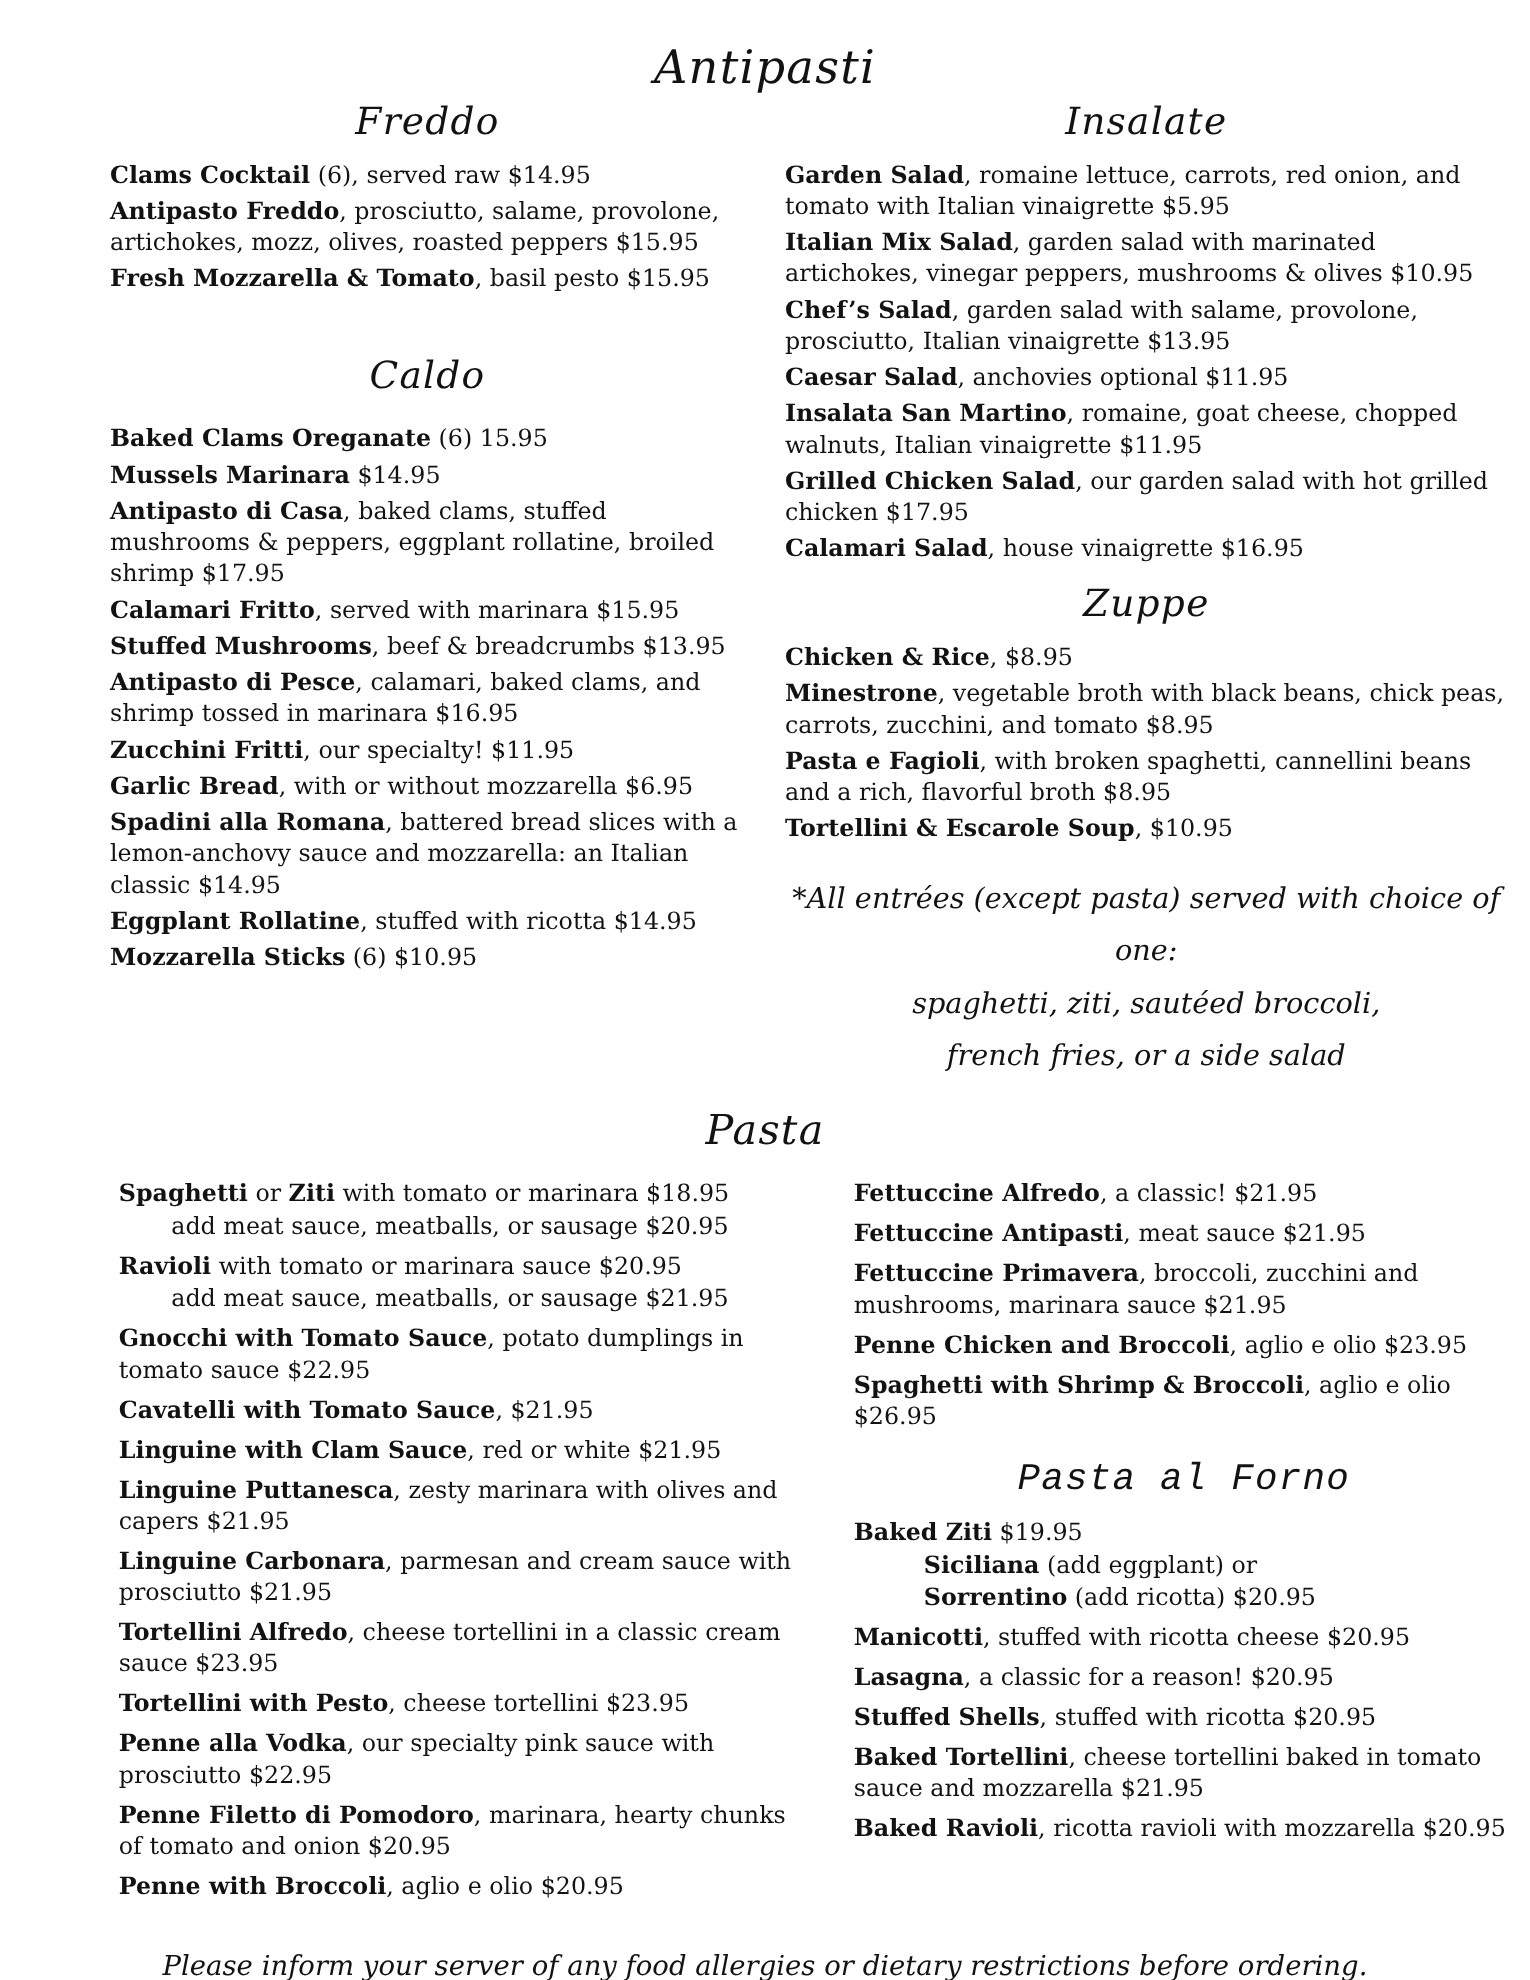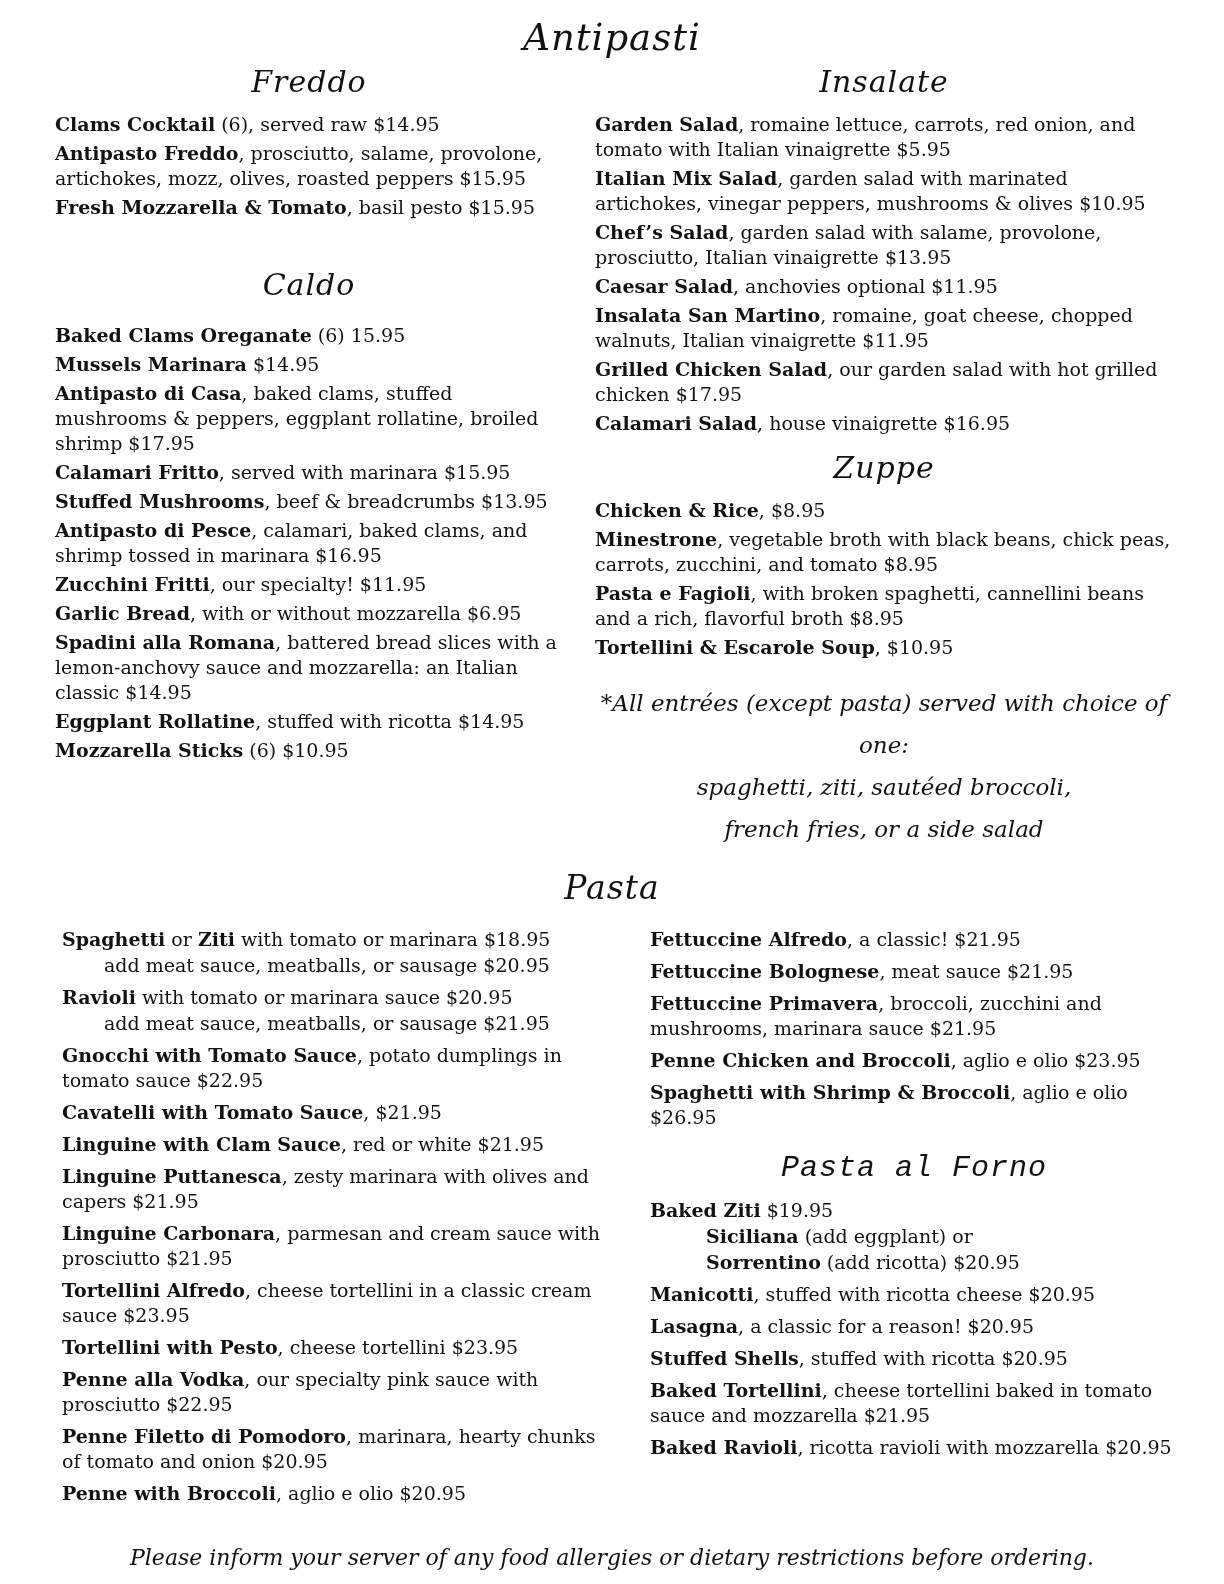--- a/index.html
+++ b/index.html
@@ -12,24 +12,24 @@
     color: #121212;
     font-family: "DejaVu Serif", "Liberation Serif", serif;
     overflow: hidden;
     box-sizing: border-box;
   }
   .page-title {
     text-align: center;
     font-style: italic;
     font-size: 37px;
     line-height: 44px;
-    padding-top: 16px;
+    padding-top: 32px;
     letter-spacing: 1px;
   }
-  .row { display: flex; align-items: flex-start; }
+  .row { display: flex; align-items: flex-start; padding-left: 33px; }
   .col { box-sizing: border-box; }
   .col-top-left  { width: 508px; margin-left: 55px; }
   .col-top-right { width: 578px; margin-left: 32px; }
   .col-pasta-left  { width: 540px; margin-left: 62px; }
   .col-pasta-right { width: 528px; margin-left: 48px; }
 
   .script-heading {
     text-align: center;
     font-style: italic;
     font-size: 30px;
@@ -140,21 +140,21 @@
         <p class="item"><span class="b">Linguine Puttanesca</span><span class="r">, zesty marinara with olives and capers $21.95</span></p>
         <p class="item"><span class="b">Linguine Carbonara</span><span class="r">, parmesan and cream sauce with prosciutto $21.95</span></p>
         <p class="item"><span class="b">Tortellini Alfredo</span><span class="r">, cheese tortellini in a classic cream sauce $23.95</span></p>
         <p class="item"><span class="b">Tortellini with Pesto</span><span class="r">, cheese tortellini $23.95</span></p>
         <p class="item"><span class="b">Penne alla Vodka</span><span class="r">, our specialty pink sauce with prosciutto $22.95</span></p>
         <p class="item"><span class="b">Penne Filetto di Pomodoro</span><span class="r">, marinara, hearty chunks of tomato and onion $20.95</span></p>
         <p class="item"><span class="b">Penne with Broccoli</span><span class="r">, aglio e olio $20.95</span></p>
       </div>
     <div class="col col-pasta-right" id="col-pasta-right">
         <p class="item"><span class="b">Fettuccine Alfredo</span><span class="r">, a classic! $21.95</span></p>
-        <p class="item"><span class="b">Fettuccine Bolognese</span><span class="r">, meat sauce $21.95</span></p>
+        <p class="item"><span class="b">Fettuccine Antipasti</span><span class="r">, meat sauce $21.95</span></p>
         <p class="item"><span class="b">Fettuccine Primavera</span><span class="r">, broccoli, zucchini and mushrooms, marinara sauce $21.95</span></p>
         <p class="item"><span class="b">Penne Chicken and Broccoli</span><span class="r">, aglio e olio $23.95</span></p>
         <p class="item"><span class="b">Spaghetti with Shrimp &amp; Broccoli</span><span class="r">, aglio e olio $26.95</span></p>
         <div class="script-heading sec-pasta-al-forno">Pasta al Forno</div>
         <p class="item"><span class="b">Baked Ziti</span><span class="r"> $19.95</span></p>
         <p class="item ind2 cont"><span class="b">Siciliana</span><span class="r"> (add eggplant) or</span></p>
         <p class="item ind2 cont"><span class="b">Sorrentino</span><span class="r"> (add ricotta) $20.95</span></p>
         <p class="item"><span class="b">Manicotti</span><span class="r">, stuffed with ricotta cheese $20.95</span></p>
         <p class="item"><span class="b">Lasagna</span><span class="r">, a classic for a reason! $20.95</span></p>
         <p class="item"><span class="b">Stuffed Shells</span><span class="r">, stuffed with ricotta $20.95</span></p>

